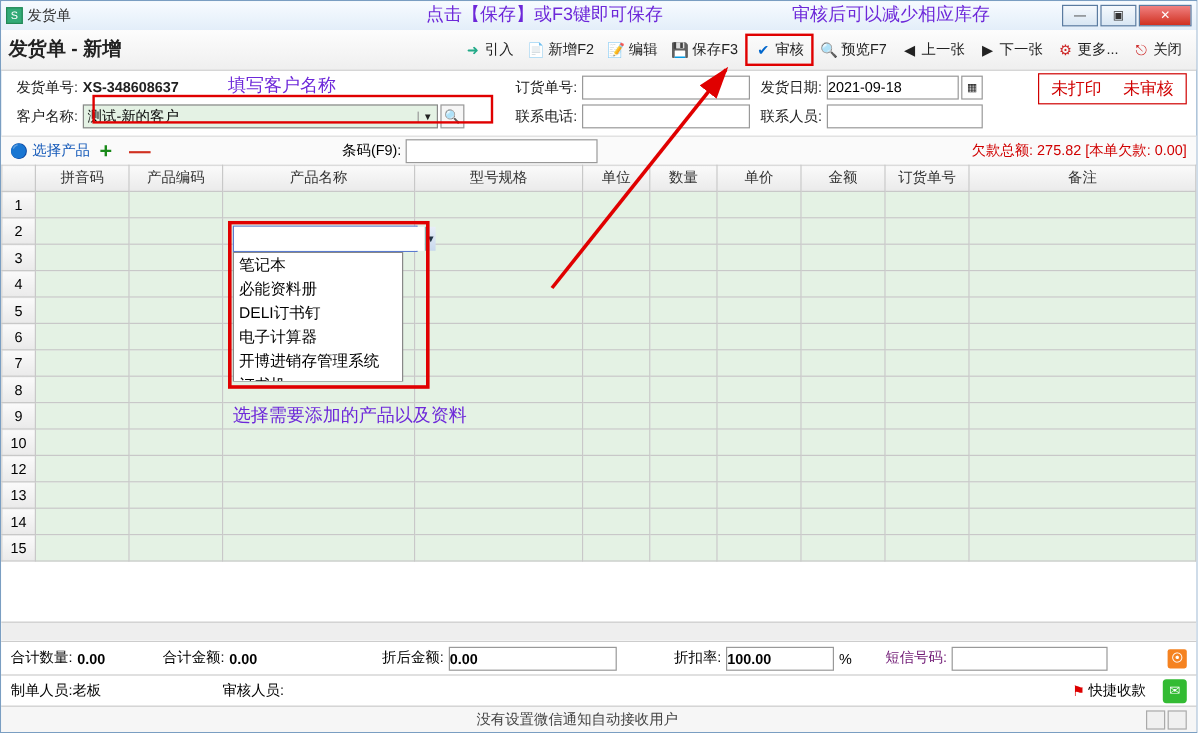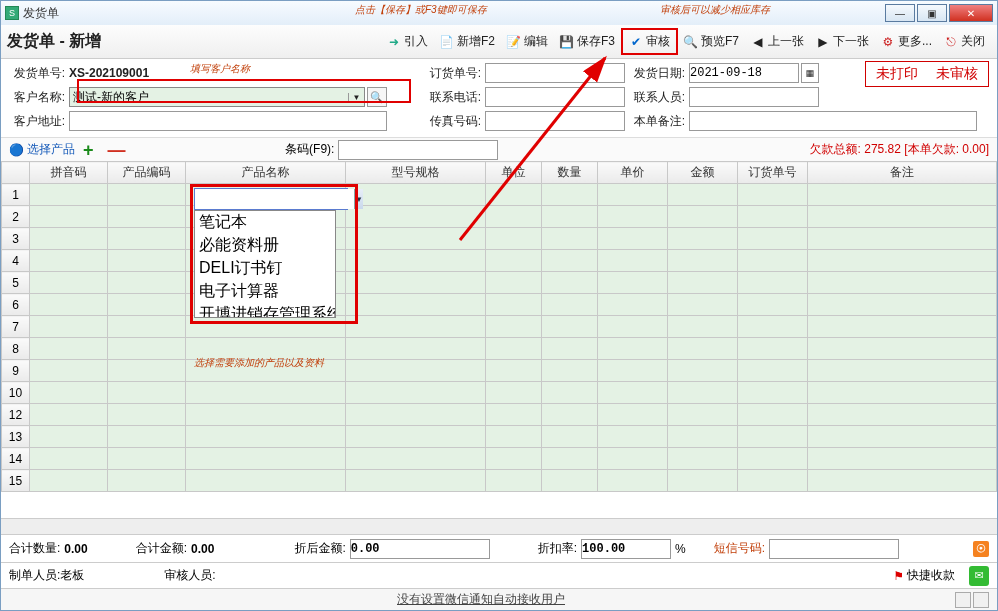--- a/index.html
+++ b/index.html
@@ -16,21 +16,21 @@
 .toolbar { height: 34px; background: linear-gradient(#fdfdfd,#efefef); border-bottom: 1px solid #ccc; display: flex; align-items: center; padding: 0 6px; gap: 0; }
 .title-lbl { font-size: 16px; font-weight: bold; color: #222; margin-right: 8px; }
 .tb-spacer { flex: 1; }
 .tbtn { display: flex; align-items: center; gap: 3px; padding: 3px 6px; font-size: 12px; color: #222; cursor: pointer; }
 .tbtn .ic { width: 14px; height: 14px; display: inline-flex; align-items: center; justify-content: center; font-size: 12px; }
 .tbtn.boxed { border: 2px solid #e00000; }
 
 .form-area { padding: 2px 8px 4px 8px; position: relative; font-size: 12px; color: #222; }
 .form-row { display: flex; align-items: center; height: 24px; gap: 4px; }
 .f-lbl { width: 58px; text-align: right; white-space: nowrap; padding-right: 2px; }
-.f-input { height: 20px; border: 1px solid #999; background: #fff; font-size: 12px; font-family: Liberation Mono, monospace; }
+.f-input { height: 20px; border: 1px solid #999; background: #fff; font-size: 12px; }
 .f-col1 { width: 412px; display: flex; align-items: center; gap: 2px; }
 .f-col2 { flex: 1; display: flex; align-items: center; gap: 2px; }
 .f-col3 { display: flex; align-items: center; gap: 2px; }
 
 .status-box { position: absolute; right: 8px; top: 2px; border: 1px solid #d00000; padding: 3px 10px; display: flex; gap: 18px; font-size: 14px; color: #d00000; }
 
 .highlight-name { position: absolute; border: 2px solid #e00000; left: 76px; top: 20px; width: 334px; height: 24px; pointer-events: none; }
 
 .products-bar { height: 24px; display: flex; align-items: center; padding: 0 8px; font-size: 12px; border-top: 1px solid #ddd; background: #fafafa; gap: 8px; }
 .select-prod { color: #1358b8; display: flex; align-items: center; gap: 3px; }
@@ -49,29 +49,29 @@
 
 .totals-bar { height: 28px; border-top: 1px solid #ccc; display: flex; align-items: center; padding: 0 8px; font-size: 12px; gap: 8px; background: #fff; }
 .totals-bar .grp { display: flex; align-items: center; gap: 4px; }
 .bold-input { font-weight: bold; }
 .rss { width: 16px; height: 16px; background: #f58220; border-radius: 2px; display: inline-flex; align-items: center; justify-content: center; color: #fff; font-size: 10px; }
 
 .bottom-bar { height: 26px; border-top: 1px solid #ccc; display: flex; align-items: center; padding: 0 8px; font-size: 12px; gap: 8px; background: #fff; }
 .flag-btn { margin-left: auto; display: flex; align-items: center; gap: 3px; }
 
 .statusline { height: 22px; border-top: 1px solid #ccc; display: flex; align-items: center; padding: 0 8px; font-size: 12px; color: #444; background: #f6f6f6; }
-.statusline .mid { flex: 1; text-align: center; text-decoration: underline; }
+.statusline .mid { flex: 1; text-align: center; }
 .tinybtn { width: 16px; height: 16px; border: 1px solid #aaa; background: #f0f0f0; margin-left: 2px; }
 
-.anno { position: absolute; color: #c2410c; font-size: 10px; pointer-events: none; z-index: 20; font-style: italic; }
+.anno { position: absolute; color: #6d28d9; font-size: 15px; pointer-events: none; z-index: 20; }
 
 .dropdown-cell { position: absolute; border: 1px solid #5a7bd0; background: #fff; z-index: 10; display: flex; }
 .dropdown-input { flex: 1; border: none; font-size: 12px; padding: 0 2px; }
 .dropdown-arrow { width: 18px; background: linear-gradient(#e8eef8,#c8d8ec); border-left: 1px solid #8aa; display: flex; align-items: center; justify-content: center; font-size: 8px; color: #234; }
-.dropdown-list { position: absolute; border: 1px solid #888; background: #fff; font-size: 16px; z-index: 10; overflow-y: auto; }
+.dropdown-list { position: absolute; border: 1px solid #888; background: #fff; font-size: 13px; z-index: 10; overflow-y: auto; }
 .dropdown-list div { padding: 1px 4px; white-space: nowrap; }
 
 .red-box-dd { position: absolute; border: 3px solid #e00000; z-index: 15; pointer-events: none; }
 
 .arrow-svg { position: absolute; pointer-events: none; z-index: 18; }
 
 .cust-combo { display: flex; align-items: center; width: 296px; height: 20px; background: #e4f2e4; border: 1px solid #888; }
 .cust-combo input { flex: 1; border: none; background: transparent; font-size: 12px; padding: 0 3px; }
 .cust-combo .dd { width: 16px; text-align: center; font-size: 8px; border-left: 1px solid #999; }
 .cust-search { width: 20px; height: 20px; border: 1px solid #999; background: #f6f6f6; display: flex; align-items: center; justify-content: center; font-size: 11px; }
@@ -143,21 +143,21 @@
 
   <div class="form-area">
     <div class="status-box">
       <span>未打印</span>
       <span>未审核</span>
     </div>
 
     <div class="form-row">
       <div class="f-col1">
         <span class="f-lbl">发货单号:</span>
-        <span style="font-weight:bold">XS-202109001</span>
+        <span style="font-weight:bold">XS-348608637</span>
       </div>
       <div class="f-col2">
         <span class="f-lbl">订货单号:</span>
         <input class="f-input" style="width: 140px;">
       </div>
       <div class="f-col3" style="margin-right:170px">
         <span class="f-lbl">发货日期:</span>
         <input class="f-input" style="width: 110px;" value="2021-09-18">
         <span style="border:1px solid #999;width:18px;height:20px;display:inline-flex;align-items:center;justify-content:center;font-size:9px">▦</span>
       </div>
@@ -175,34 +175,20 @@
       <div class="f-col2">
         <span class="f-lbl">联系电话:</span>
         <input class="f-input" style="width: 140px;">
       </div>
       <div class="f-col3" style="margin-right:170px">
         <span class="f-lbl">联系人员:</span>
         <input class="f-input" style="width: 130px;">
       </div>
     </div>
 
-    <div class="form-row">
-      <div class="f-col1">
-        <span class="f-lbl">客户地址:</span>
-        <input class="f-input" style="width: 318px;">
-      </div>
-      <div class="f-col2">
-        <span class="f-lbl">传真号码:</span>
-        <input class="f-input" style="width: 140px;">
-      </div>
-      <div class="f-col3" style="margin-right:12px">
-        <span class="f-lbl">本单备注:</span>
-        <input class="f-input" style="width: 288px;">
-      </div>
-    </div>
 
     <div class="highlight-name"></div>
   </div>
 
   <div class="products-bar">
     <span class="select-prod">
       <span>🔵</span>
       <span>选择产品</span>
     </span>
     <span class="plus">+</span>
@@ -434,57 +420,57 @@
 
   <div class="totals-bar">
     <div class="grp">
         <span>合计数量:</span>
         <b>0.00</b>
       </div>
     <div class="grp" style="margin-left:40px">
         <span>合计金额:</span>
         <b>0.00</b>
       </div>
-    <div class="grp" style="margin-left:72px">
+    <div class="grp" style="margin-left:96px">
         <span>折后金额:</span>
         <input class="f-input bold-input" style="width: 140px;" value="0.00">
       </div>
     <div class="grp" style="margin-left:40px">
         <span>折扣率:</span>
         <input class="f-input bold-input" style="width: 90px;" value="100.00">
         <span>%</span>
       </div>
     <div class="grp" style="margin-left:20px">
-        <span style="color:#c2410c">短信号码:</span>
+        <span style="color:#701a75">短信号码:</span>
         <input class="f-input" style="width: 130px;">
       </div>
     <div style="margin-left:auto"><span class="rss">⦿</span></div>
   </div>
 
   <div class="bottom-bar">
     <div class="grp"><span>制单人员:</span><span>老板</span></div>
-    <div class="grp" style="margin-left:72px"><span>审核人员:</span></div>
+    <div class="grp" style="margin-left:93px"><span>审核人员:</span></div>
     <div class="flag-btn">
         <span style="color:#d00">⚑</span>
         <span>快捷收款</span>
       </div>
     <span style="width:20px;height:20px;background:#3b3;border-radius:3px;display:inline-flex;align-items:center;justify-content:center;color:#fff;font-size:11px;margin-left:6px">✉</span>
   </div>
 
   <div class="statusline">
     <span class="mid">没有设置微信通知自动接收用户</span>
     <div class="tinybtn"></div>
     <div class="tinybtn"></div>
   </div>
 </div>
 
 <div class="anno" style="left:355px;top:3px">点击【保存】或F3键即可保存</div>
 <div class="anno" style="left:660px;top:3px">审核后可以减少相应库存</div>
 <div class="anno" style="left:190px;top:62px">填写客户名称</div>
-<div class="anno" style="left:194px;top:356px">选择需要添加的产品以及资料</div>
+<div class="anno" style="left:194px;top:337px">选择需要添加的产品以及资料</div>
 
 <div class="dropdown-cell" style="left:194px;top:188px;width:154px;height:22px">
   <input class="dropdown-input" style="">
   <div class="dropdown-arrow">▼</div>
 </div>
 <div class="dropdown-list" id="dd-list" style="left:194px;top:210px;width:142px;height:108px">
     <div>笔记本</div>
     <div>必能资料册</div>
     <div>DELI订书钉</div>
     <div>电子计算器</div>

